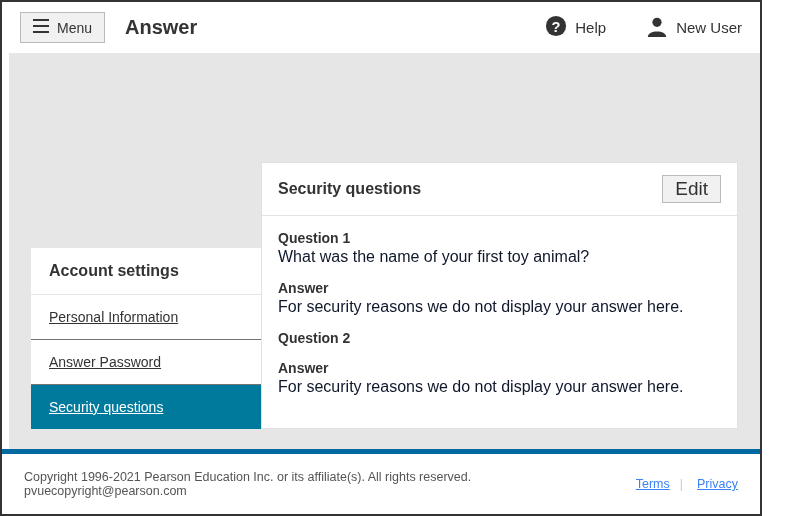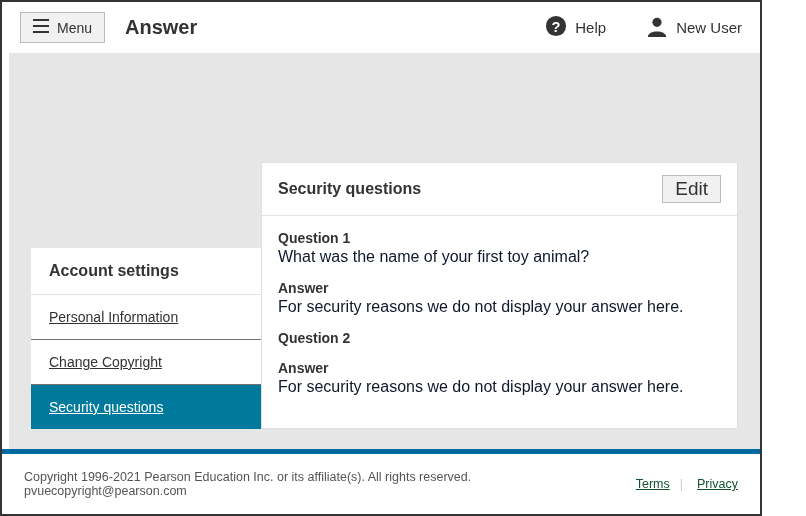--- a/index.html
+++ b/index.html
@@ -129,21 +129,21 @@
       background: #fff;
       border-top: 5px solid #0369a1;
       padding: 16px 22px;
       display: flex;
       align-items: center;
       font-size: 12.5px;
       color: #555;
     }
     .footer-spacer { flex: 1; }
     .footer a {
-      color: #14532d;
+      color: #3b82f6;
       text-decoration: underline;
       cursor: pointer;
       margin-left: 8px;
     }
     .footer-divider {
       color: #ccc;
       margin: 0 6px 0 10px;
     }
   </style>
 </head>
@@ -182,21 +182,21 @@
       </span>
       <span>New User</span>
     </div>
   </div>
 
   <div class="content-area">
 
     <div class="sidebar">
       <div class="sidebar-title">Account settings</div>
       <div class="sidebar-item">Personal Information</div>
-      <div class="sidebar-item">Change Copyright</div>
+      <div class="sidebar-item">Answer Password</div>
       <div class="sidebar-item active">Security questions</div>
     </div>
 
     <div class="main-card">
       <div class="card-header">
         <div class="card-title">Security questions</div>
         <button class="edit-btn">Edit</button>
       </div>
       <div class="card-body">
         <div class="qa-block">

